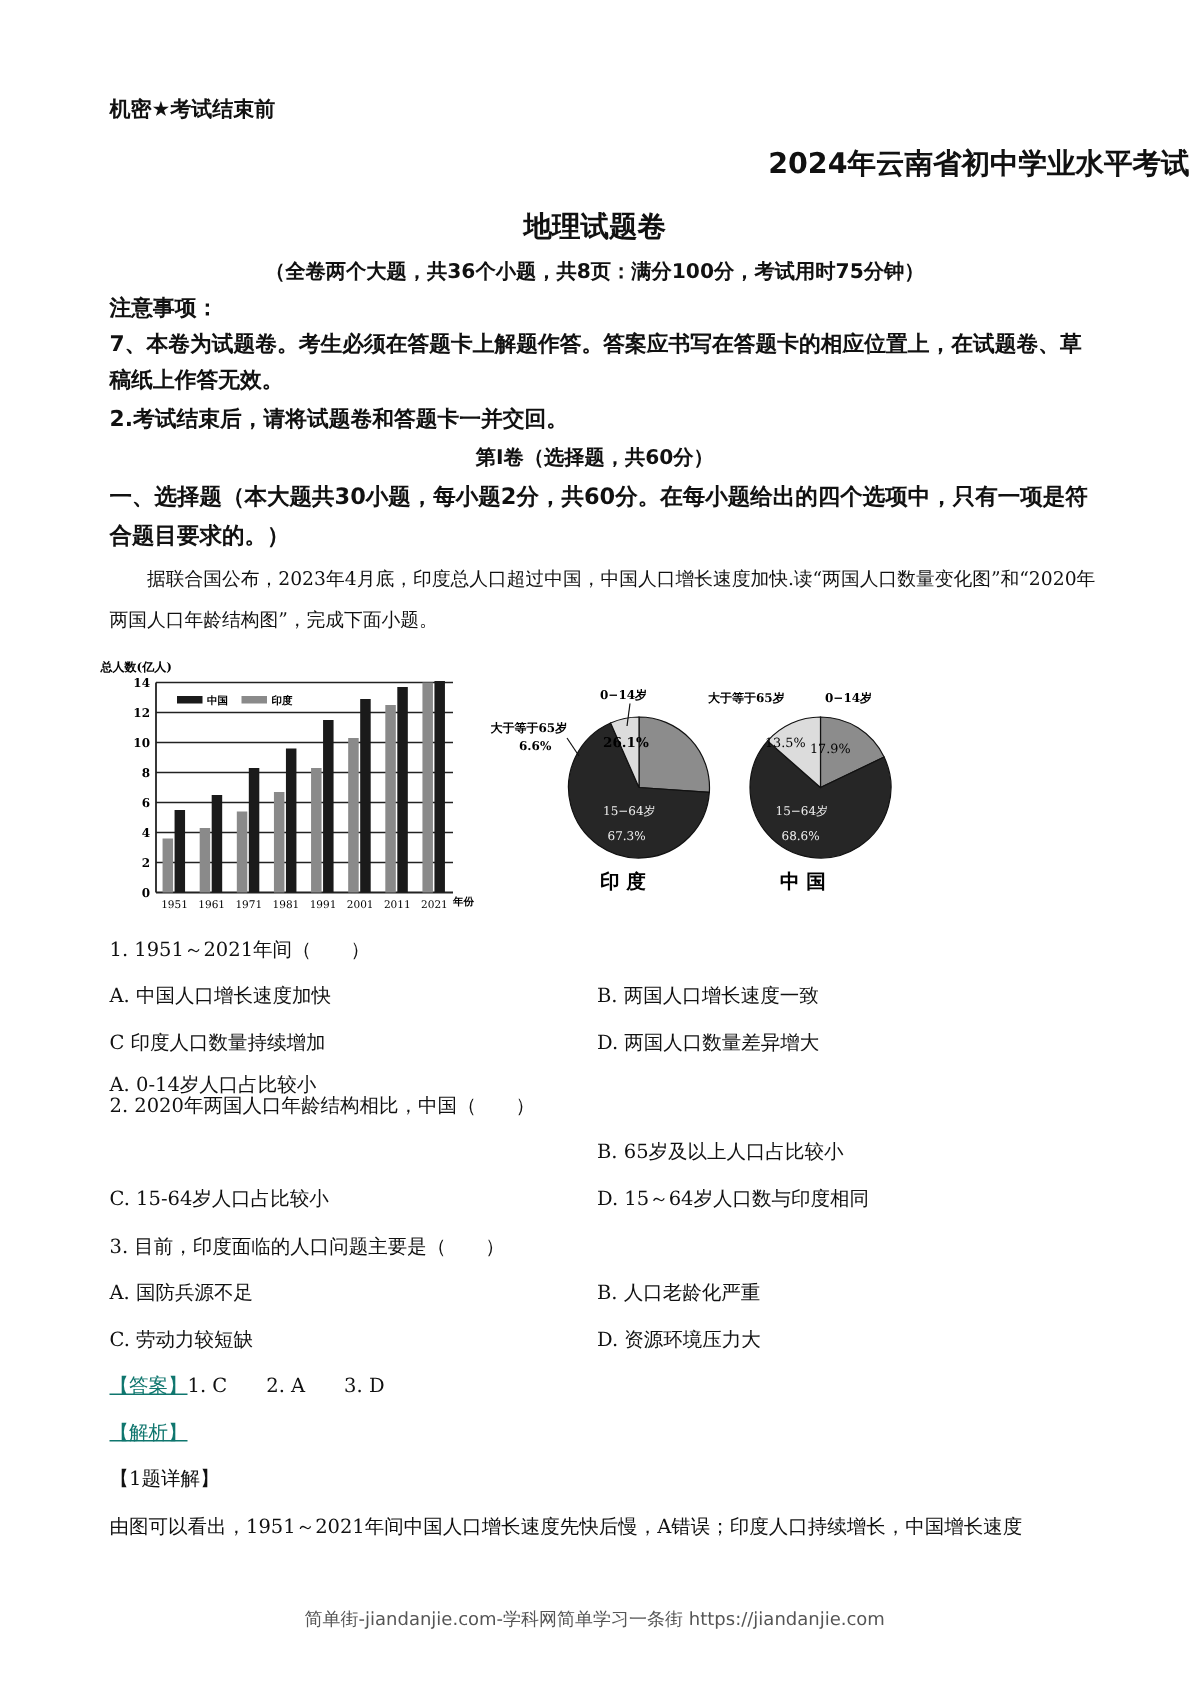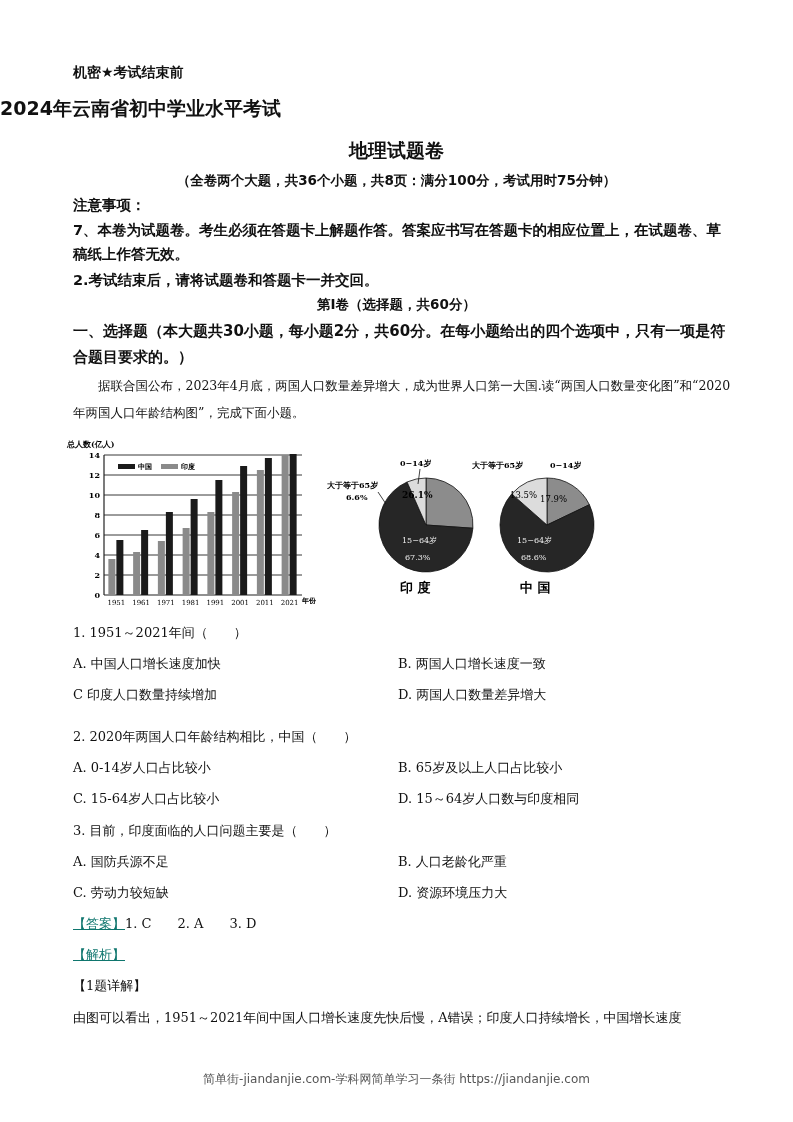--- a/index.html
+++ b/index.html
@@ -1,19 +1,19 @@
 <!DOCTYPE html>
 <html><head>
   <meta charset="utf-8">
   <style>
     html, body { margin: 0; padding: 0; background: #ffffff; }
     body { width: 793px; height: 1122px; position: relative; overflow: hidden; color: #111; font-family: "DejaVu Serif", serif; }
     .abs { position: absolute; }
     .confidential { left: 73px; top: 64px; font-size: 14px; font-weight: bold; font-family: "DejaVu Sans", sans-serif; }
-    .title1 { left: 0; width: 793px; top: 96px; text-align: left; font-size: 19px; font-weight: bold; font-family: "DejaVu Sans", sans-serif; }
+    .title1 { left: 0; width: 793px; top: 96px; text-align: right; font-size: 19px; font-weight: bold; font-family: "DejaVu Sans", sans-serif; }
     .title2 { left: 0; width: 793px; top: 138px; text-align: center; font-size: 19px; font-weight: bold; font-family: "DejaVu Sans", sans-serif; }
     .subtitle { left: 0; width: 793px; top: 172px; text-align: center; font-size: 13.5px; font-weight: bold; font-family: "DejaVu Sans", sans-serif; }
     .notes-h { left: 73px; top: 196px; font-size: 14.5px; font-weight: bold; font-family: Liberation Mono, monospace; }
     .note { left: 73px; width: 660px; font-size: 14.5px; font-weight: bold; line-height: 24px; font-family: "DejaVu Sans", sans-serif; }
     .part-title { left: 0; width: 793px; top: 296px; text-align: center; font-size: 13.5px; font-weight: bold; font-family: "DejaVu Sans", sans-serif; }
     .section-h { left: 73px; width: 660px; top: 318px; font-size: 15px; font-weight: bold; line-height: 26px; font-family: "DejaVu Sans", sans-serif; }
     .intro { left: 73px; width: 660px; top: 372px; font-size: 12.5px; line-height: 27px; text-indent: 2em; }
     .q { left: 73px; font-size: 13px; }
     .opt { font-size: 13px; }
     .optA { left: 73px; }
@@ -33,21 +33,21 @@
 <div class="abs title1">2024年云南省初中学业水平考试</div>
 <div class="abs title2">地理试题卷</div>
 <div class="abs subtitle">（全卷两个大题，共36个小题，共8页：满分100分，考试用时75分钟）</div>
 
 <div class="abs notes-h">注意事项：</div>
 <div class="abs note" style="top:218px;">7、本卷为试题卷。考生必须在答题卡上解题作答。答案应书写在答题卡的相应位置上，在试题卷、草稿纸上作答无效。</div>
 <div class="abs note" style="top:268px;">2.考试结束后，请将试题卷和答题卡一并交回。</div>
 
 <div class="abs part-title">第Ⅰ卷（选择题，共60分）</div>
 <div class="abs section-h">一、选择题（本大题共30小题，每小题2分，共60分。在每小题给出的四个选项中，只有一项是符合题目要求的。）</div>
-<div class="abs intro">据联合国公布，2023年4月底，两国人口数量差异增大，成为世界人口第一大国.读“两国人口数量变化图”和“2020年两国人口年龄结构图”，完成下面小题。</div>
+<div class="abs intro">据联合国公布，2023年4月底，印度总人口超过中国，中国人口增长速度加快.读“两国人口数量变化图”和“2020年两国人口年龄结构图”，完成下面小题。</div>
 
 <svg class="abs" style="left:65px; top:435px;" width="262" height="175">
   <text x="2" y="12" font-size="8" font-weight="bold">总人数(亿人)</text>
   <g id="bar-grid">
       <line x1="39" y1="160" x2="237" y2="160" stroke="#222" stroke-width="1.2"></line>
       <line x1="39" y1="140" x2="237" y2="140" stroke="#222" stroke-width="0.9"></line>
       <line x1="39" y1="120" x2="237" y2="120" stroke="#222" stroke-width="0.9"></line>
       <line x1="39" y1="100" x2="237" y2="100" stroke="#222" stroke-width="0.9"></line>
       <line x1="39" y1="80" x2="237" y2="80" stroke="#222" stroke-width="0.9"></line>
       <line x1="39" y1="60" x2="237" y2="60" stroke="#222" stroke-width="0.9"></line>
@@ -132,21 +132,21 @@
   <text x="60" y="142" font-size="13" font-weight="bold" font-family="DejaVu Sans, sans-serif">中 国</text>
 </svg>
 
 <div class="abs q" style="top:624px;">1. 1951～2021年间（　　）</div>
 <div class="abs opt optA" style="top:655px;">A. 中国人口增长速度加快</div>
 <div class="abs opt optB" style="top:655px;">B. 两国人口增长速度一致</div>
 <div class="abs opt optA" style="top:686px;">C  印度人口数量持续增加</div>
 <div class="abs opt optB" style="top:686px;">D. 两国人口数量差异增大</div>
 
 <div class="abs q" style="top:728px;">2. 2020年两国人口年龄结构相比，中国（　　）</div>
-<div class="abs opt optA" style="top:759px;text-align:center;">A. 0-14岁人口占比较小</div>
+<div class="abs opt optA" style="top:714px;text-align:center;">A. 0-14岁人口占比较小</div>
 <div class="abs opt optB" style="top:759px;">B. 65岁及以上人口占比较小</div>
 <div class="abs opt optA" style="top:790px;">C. 15-64岁人口占比较小</div>
 <div class="abs opt optB" style="top:790px;">D. 15～64岁人口数与印度相同</div>
 
 <div class="abs q" style="top:822px;">3. 目前，印度面临的人口问题主要是（　　）</div>
 <div class="abs opt optA" style="top:853px;">A. 国防兵源不足</div>
 <div class="abs opt optB" style="top:853px;">B. 人口老龄化严重</div>
 <div class="abs opt optA" style="top:884px;">C. 劳动力较短缺</div>
 <div class="abs opt optB" style="top:884px;">D. 资源环境压力大</div>
 

